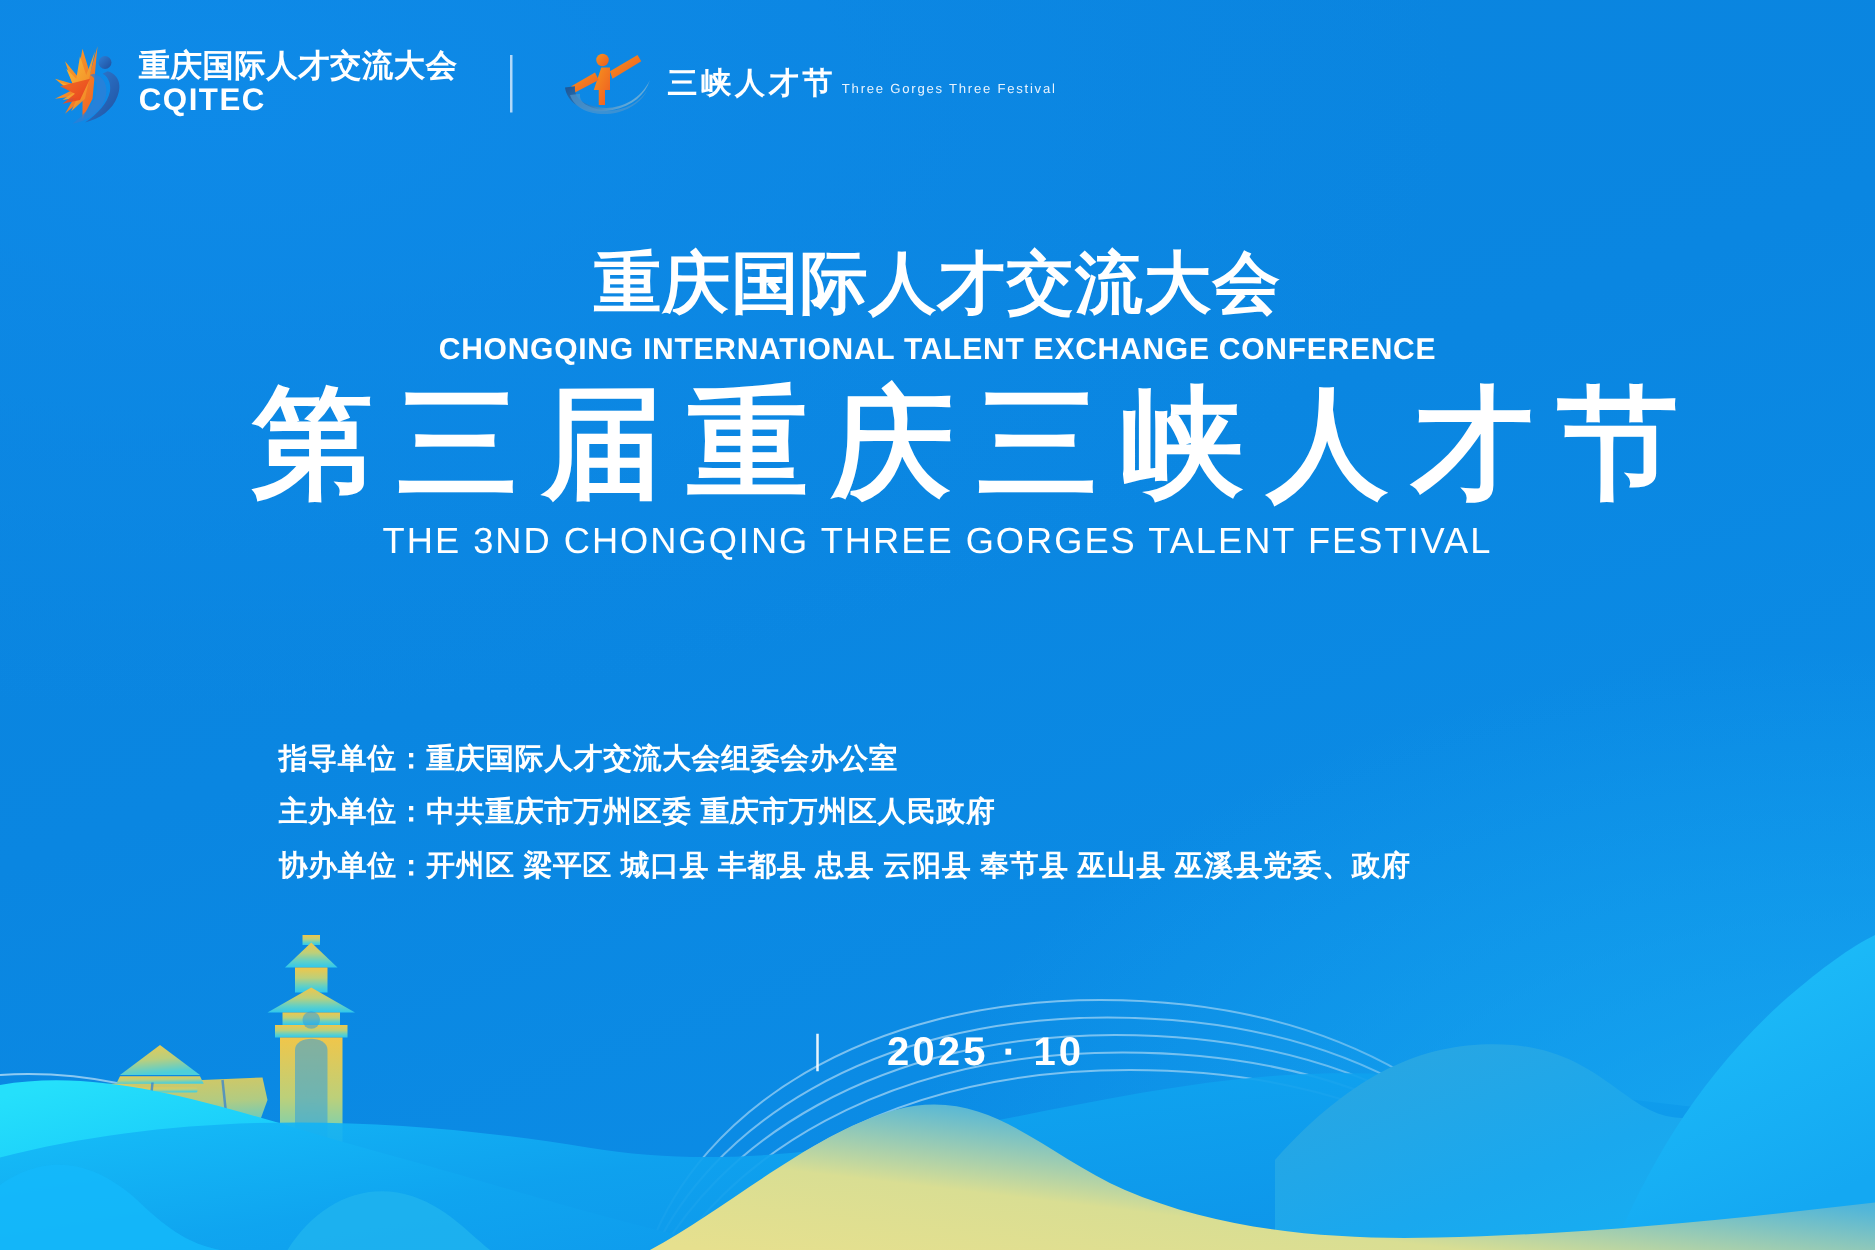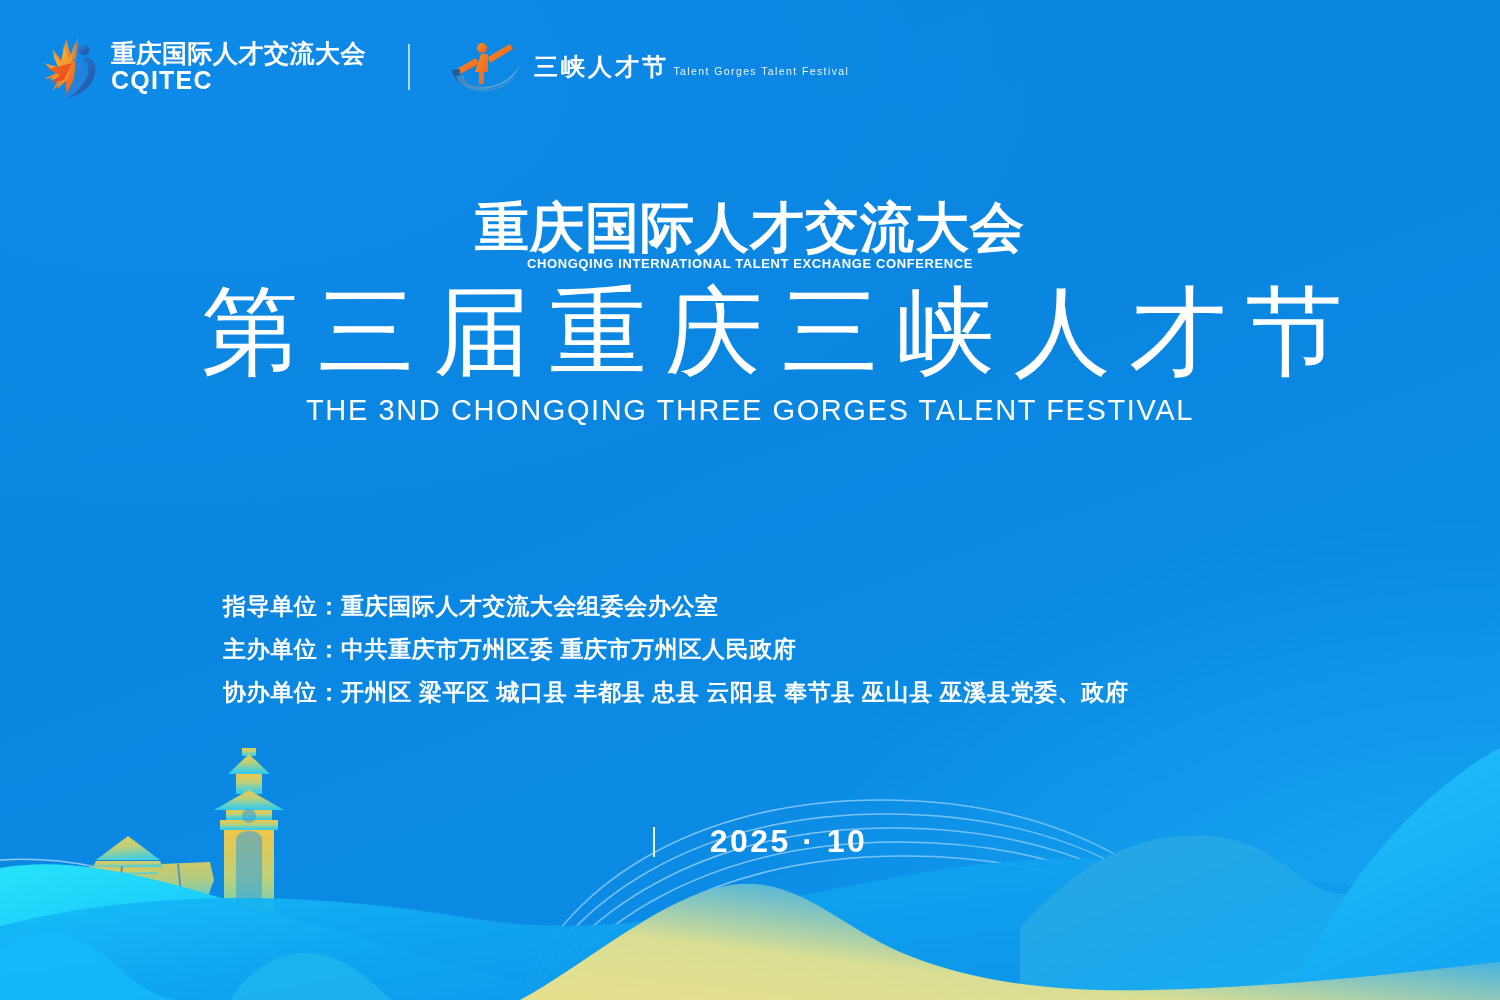--- a/index.html
+++ b/index.html
@@ -62,25 +62,25 @@
   }
 
   
   .titles{ position:absolute; left:0; top:198px; width:1500px; text-align:center; }
 
   .t-conf-cn{
     color:#fff; font-size:54px; font-weight:bold;
     letter-spacing:1px; line-height:1.08; white-space:nowrap;
   }
   .t-conf-en{
-    color:#fff; font-size:13px; font-weight:bold;
-    letter-spacing:.6px; margin-top:0; white-space:nowrap;
+    color:#fff; font-size:24px; font-weight:bold;
+    letter-spacing:.6px; margin-top:10px; white-space:nowrap;
   }
   .t-main-cn{
-    color:#fff; font-size:97px; font-weight:normal;
+    color:#fff; font-size:97px; font-weight:bold;
     letter-spacing:19px; line-height:1.14; margin-top:6px;
     white-space:nowrap; text-indent:19px;padding-left:44px;
   }
   .t-main-en{
     color:#fff; font-size:29px; letter-spacing:1.6px;
     margin-top:6px; white-space:nowrap;
   }
 
   
   .orgs{
@@ -291,21 +291,21 @@
           <path d="M33,18 L40,18 L40,36 L36,36 L36,48 L31,48 L31,36 L27,36 Z" fill="url(#gFig)"></path>
           <path d="M28,22 L9,33 L12,38 L31,28 Z" fill="url(#gFig)"></path>
           <path d="M40,21 L62,8 L65,13 L42,27 Z" fill="url(#gFig)"></path>
 
           <path d="M4,34 C6,48 22,56 42,52 C58,49 68,40 72,28 C64,44 48,52 32,50 C18,48 11,42 12,33 Z" fill="url(#gWaveLogo)"></path>
           <path d="M8,40 C12,52 28,58 46,54 C58,51 66,44 70,36 C62,48 48,54 34,52 C22,50 15,46 16,39 Z" fill="#4f95cd" opacity="0.7"></path>
         </svg>
       </span>
       <span class="logo-text-tg">
         <span class="cn">三峡人才节</span>
-        <span class="en">Talent Gorges Talent Festival</span>
+        <span class="en">Three Gorges Three Festival</span>
       </span>
     </div>
   </div>
 
   <div class="titles">
     <div class="t-conf-cn">重庆国际人才交流大会</div>
     <div class="t-conf-en">CHONGQING  INTERNATIONAL TALENT EXCHANGE CONFERENCE</div>
     <div class="t-main-cn">第三届重庆三峡人才节</div>
     <div class="t-main-en">THE 3ND CHONGQING THREE GORGES TALENT FESTIVAL</div>
   </div>

